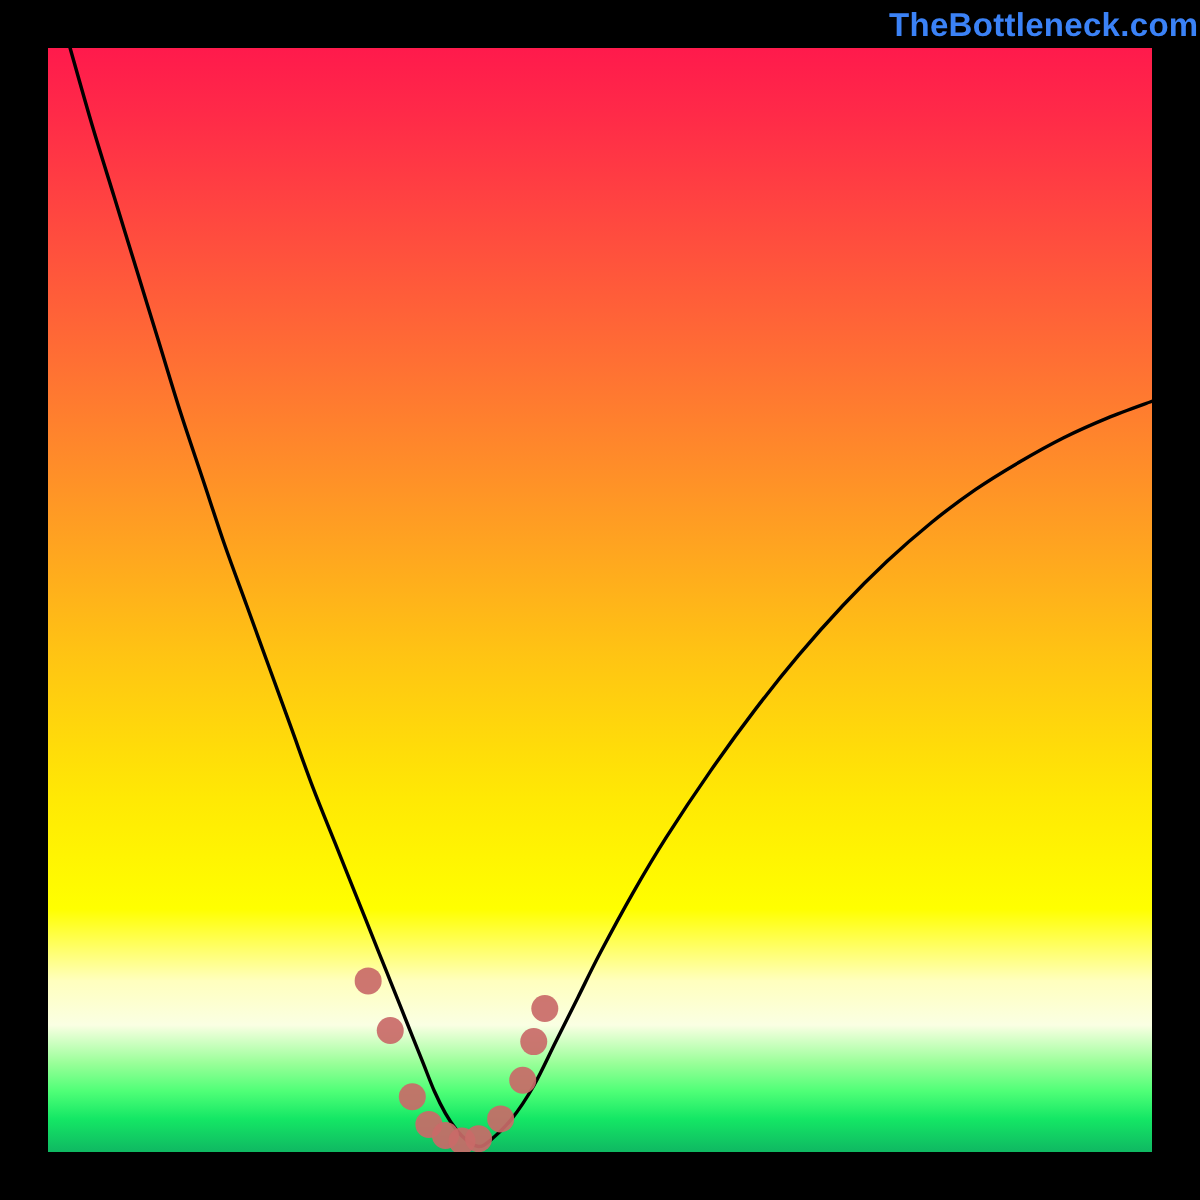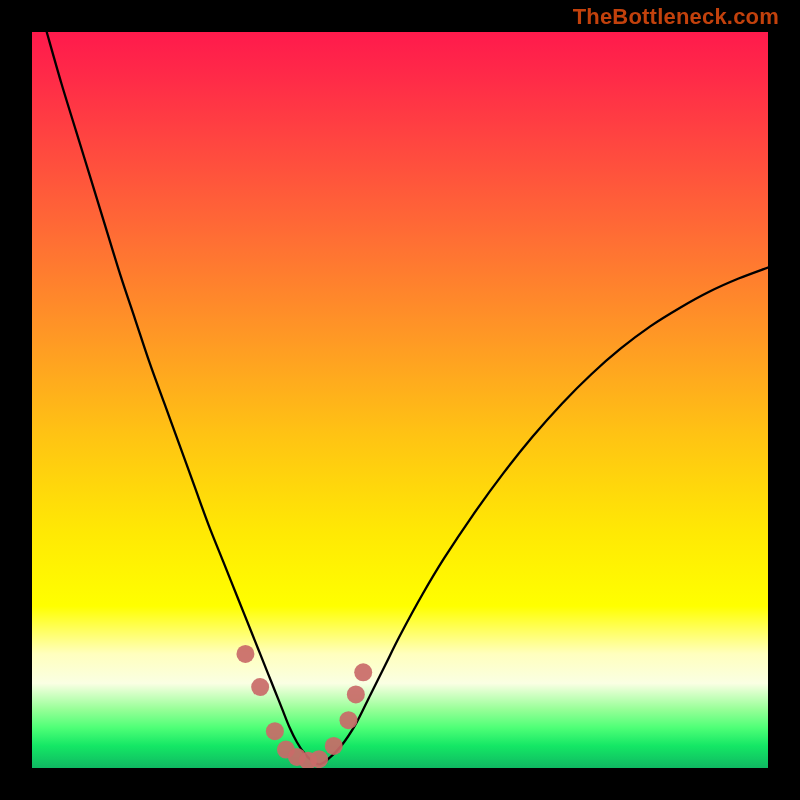--- a/index.html
+++ b/index.html
@@ -32,25 +32,25 @@
   }
   svg.curves {
     position: absolute;
     left: 0; top: 0;
     width: 736px;
     height: 736px;
   }
   .watermark {
     position: absolute;
     top: 4px;
-    right: 21px;
+    right: 1px;
     font-family: Arial, Helvetica, sans-serif;
     font-size: 22px;
     font-weight: 600;
-    color: #c2410c;
+    color: #3b82f6;
     letter-spacing: 0.2px;
     user-select: none;
   }
 </style>
 </head>
 <body>
 
 <div class="frame">
   <div class="plot">
     <svg class="bg-gradient" viewBox="0 0 736 736" preserveAspectRatio="none">

